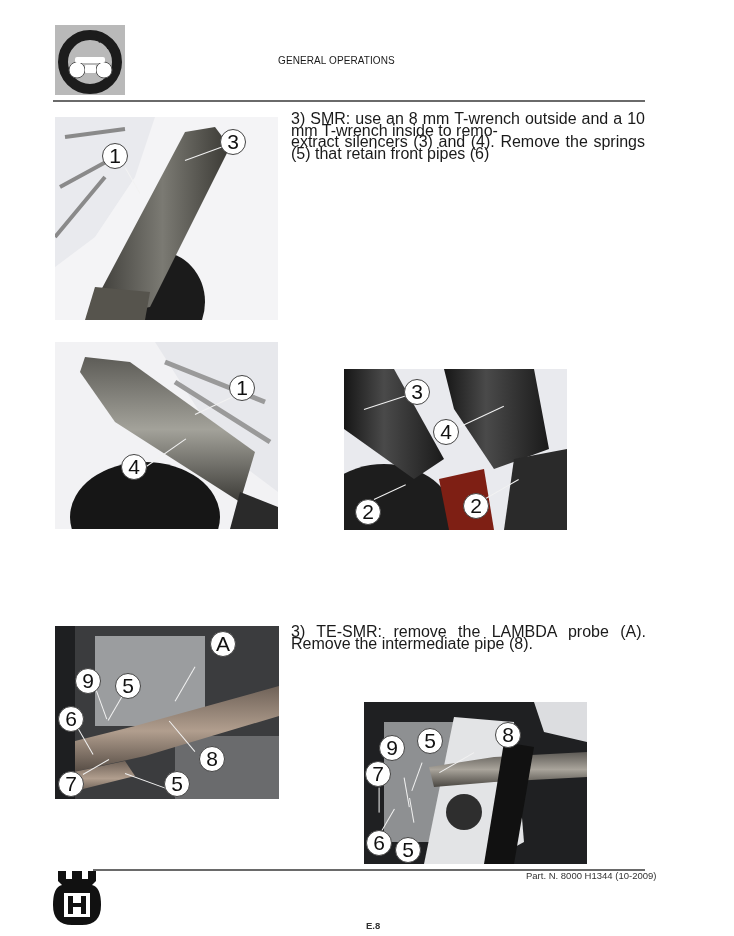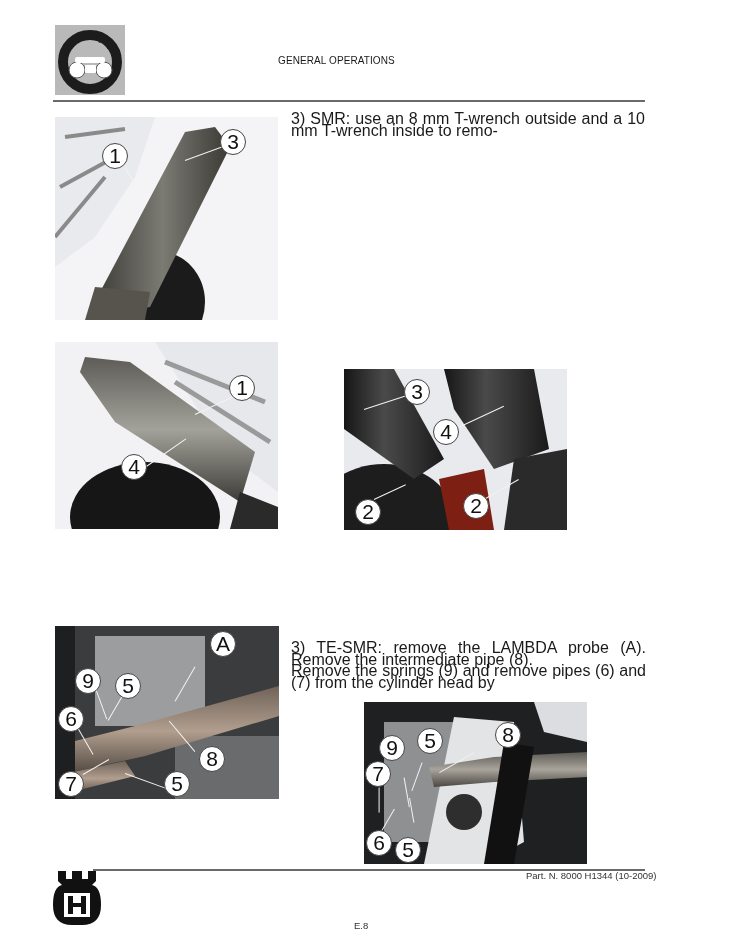--- a/index.html
+++ b/index.html
@@ -30,20 +30,21 @@
     <ellipse cx="49" cy="45" rx="8" ry="8" fill="#fff" stroke="#555" stroke-width="1"></ellipse>
     <rect x="20" y="32" width="30" height="6" rx="2" fill="#fff"></rect>
     <rect x="30" y="40" width="11" height="8" rx="1" fill="#fff"></rect>
   </svg>
 </div>
 <div class="abs page-title">GENERAL OPERATIONS</div>
 <div class="abs rule" style="left:53px; top:100px; width:592px;"></div>
 
 <div class="abs para" style="left:291px; top:113px; width:354px;">
   <div>3) SMR: use an 8 mm T-wrench outside and a 10 mm T-wrench inside to remo-</div>
+  <div>extract silencers (3) and (4). Remove the springs (5) that retain front pipes (6)</div>
 </div>
 
 <div class="abs photo" style="left:55px; top:117px; width:223px; height:203px; background:#f4f4f6;">
   <svg width="223" height="203" viewBox="0 0 223 203">
     <defs>
       <linearGradient id="g1" x1="0" y1="0" x2="1" y2="0">
         <stop offset="0" stop-color="#3d3c38"></stop>
           <stop offset="0.5" stop-color="#7b7a73"></stop>
           <stop offset="1" stop-color="#3a3934"></stop>
       </linearGradient>
@@ -99,23 +100,22 @@
   <div class="leader" style="left:20px; top:40px; width:50px; transform:rotate(-18deg);"></div>
   <div class="leader" style="left:110px; top:60px; width:55px; transform:rotate(-25deg);"></div>
   <div class="leader" style="left:30px; top:130px; width:35px; transform:rotate(-25deg);"></div>
   <div class="leader" style="left:140px; top:130px; width:40px; transform:rotate(-30deg);"></div>
   <div class="callout" style="left:60px; top:10px;">3</div>
   <div class="callout" style="left:89px; top:50px;">4</div>
   <div class="callout" style="left:11px; top:130px;">2</div>
   <div class="callout" style="left:119px; top:124px;">2</div>
 </div>
 
-<div class="abs para" style="left:291px; top:626px; width:355px;margin-top:16px;">
+<div class="abs para" style="left:291px; top:626px; width:355px;">
   <div>3) TE-SMR: remove the LAMBDA probe (A). Remove the intermediate pipe (8).</div>
-  <div>Remove the springs (9) and remove pipes (6) and (7) from the cylinder head by</div>
 </div>
 
 <div class="abs photo" style="left:55px; top:626px; width:224px; height:173px; background:#3b3c3e;">
   <svg width="224" height="173" viewBox="0 0 224 173">
     <defs>
       <linearGradient id="g4" x1="0" y1="0" x2="0" y2="1">
         <stop offset="0" stop-color="#6f6258"></stop>
           <stop offset="0.5" stop-color="#b19e8e"></stop>
           <stop offset="1" stop-color="#4e453e"></stop>
       </linearGradient>
@@ -174,14 +174,14 @@
 
 <div class="abs rule" style="left:93px; top:869px; width:552px;"></div>
 <div class="abs" style="left:52px; top:869px; width:50px; height:58px;">
   <svg width="50" height="58" viewBox="0 0 50 58">
     <path d="M6 2 L14 2 L14 10 L20 10 L20 2 L30 2 L30 10 L36 10 L36 2 L44 2 L44 12 L40 16 L10 16 L6 12 Z" fill="#111"></path>
     <path d="M10 16 L40 16 Q49 18 49 36 Q49 56 30 56 L20 56 Q1 56 1 36 Q1 18 10 16 Z" fill="#111"></path>
     <path d="M12 24 L38 24 L38 48 L12 48 Z" fill="#fff"></path>
     <path d="M16 27 L21 27 L21 34 L29 34 L29 27 L34 27 L34 45 L29 45 L29 38 L21 38 L21 45 L16 45 Z" fill="#111"></path>
   </svg>
 </div>
-<div class="abs footer-text" style="left:354px; top:920px;">E.8</div>
+<div class="abs footer-text" style="left:366px; top:920px;font-weight:bold;">E.8</div>
 <div class="abs footer-text" style="left:526px; top:870px;">Part. N. 8000 H1344 (10-2009)</div>
 
 </body></html>

